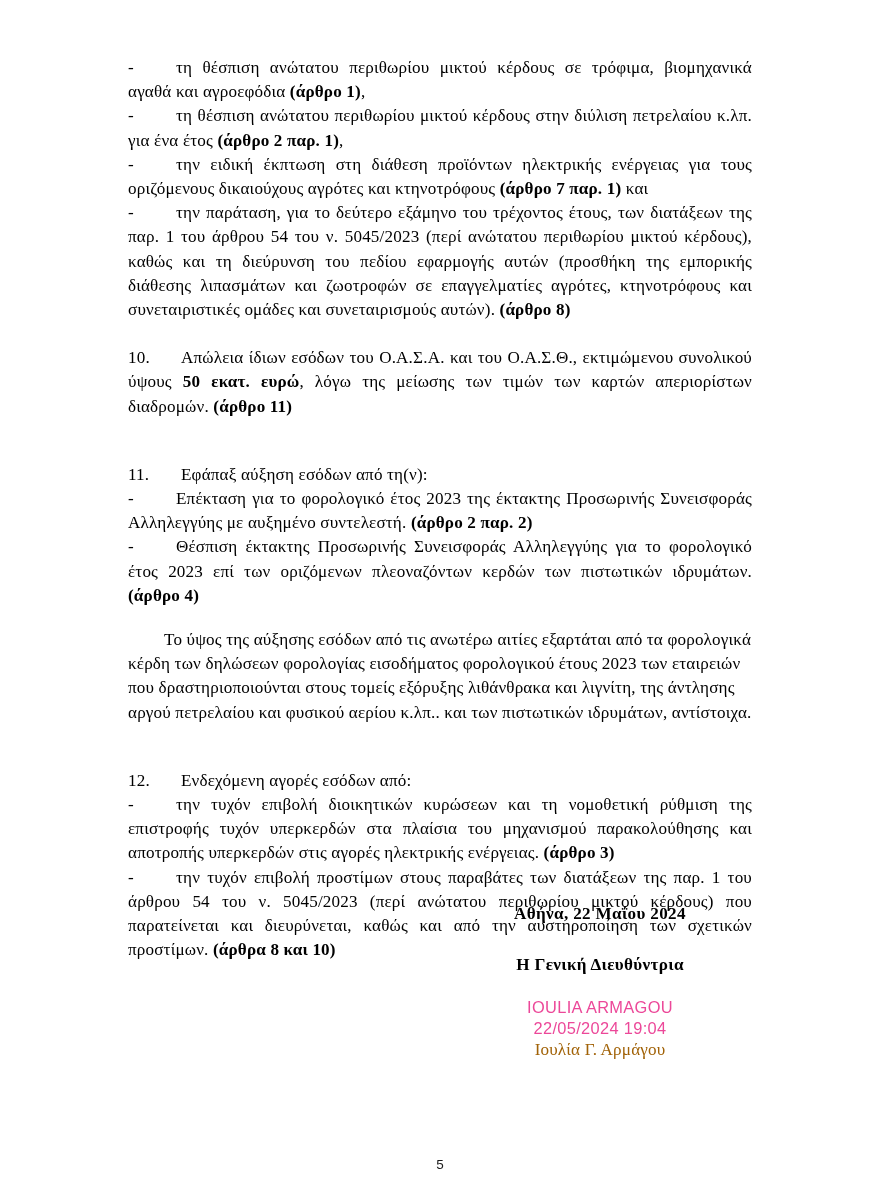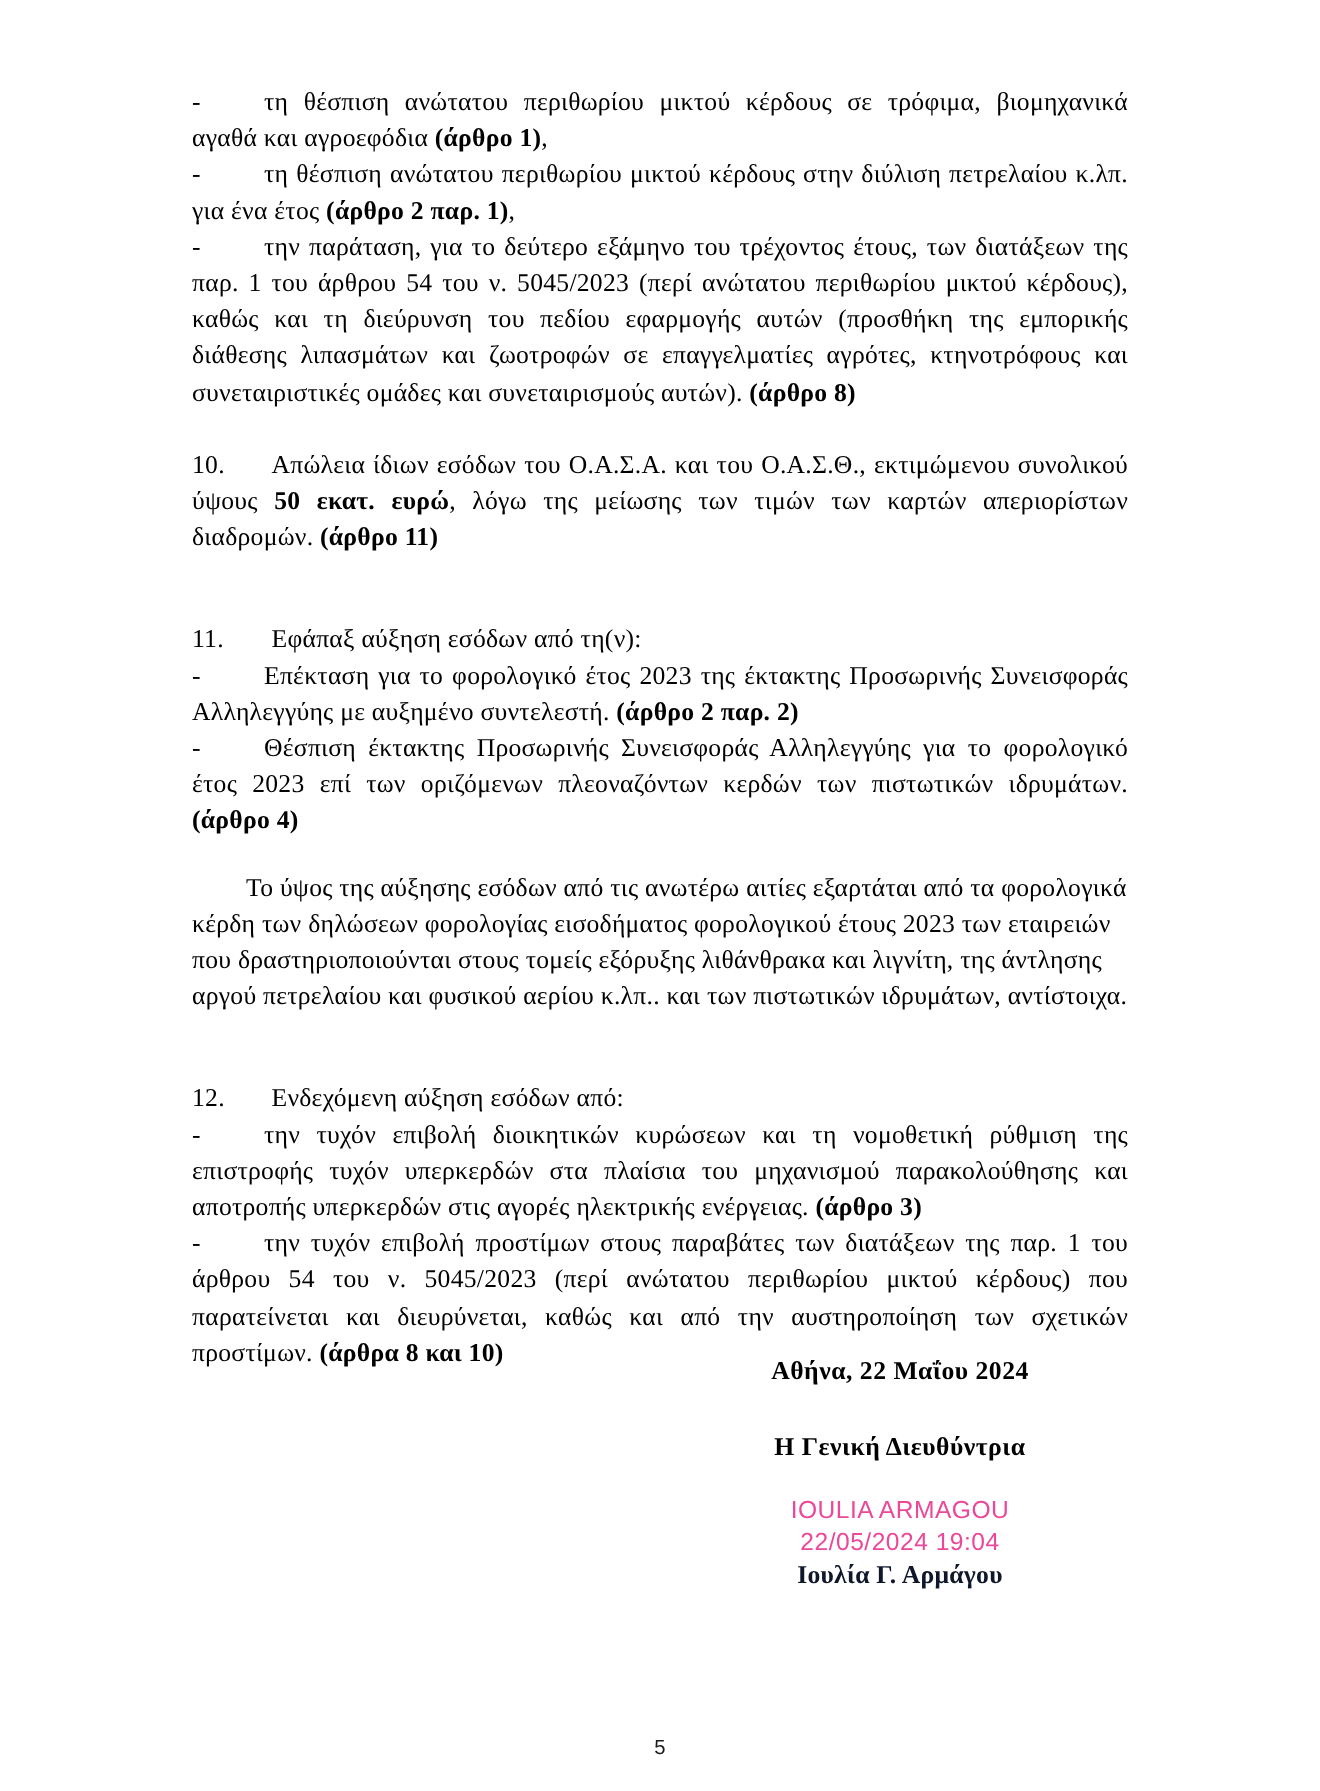--- a/index.html
+++ b/index.html
@@ -89,22 +89,22 @@
   .stamp .stamp-time {
     font-family: "Liberation Sans", "DejaVu Sans", sans-serif;
     font-size: 16.4px;
     color: #ec4899;
     letter-spacing: 0.02em;
     filter: blur(0.22px);
   }
   .stamp .signer {
     font-family: "Liberation Serif", "DejaVu Serif", serif;
     font-size: 17.1px;
-    font-weight: bold;
-    color: #0f172a;
+    font-weight: normal;
+    color: #a16207;
     letter-spacing: 0.01em;
     line-height: 22px;
   }
   
   .page-number {
     position: absolute;
     left: 0;
     top: 1157px;
     width: 880px;
     text-align: center;
@@ -117,40 +117,41 @@
 <body>
 
 <div class="page">
 
   <div class="content">
 
     <p class="para"><span class="bullet-dash">-</span><span>τη θέσπιση ανώτατου περιθωρίου μικτού κέρδους σε τρόφιμα, βιομηχανικά αγαθά και αγροεφόδια </span><b>(άρθρο 1)</b><span>,</span></p>
 
     <p class="para"><span class="bullet-dash">-</span><span>τη θέσπιση ανώτατου περιθωρίου μικτού κέρδους στην διύλιση πετρελαίου κ.λπ. για ένα έτος </span><b>(άρθρο 2 παρ. 1)</b><span>,</span></p>
 
+    <p class="para"><span class="bullet-dash">-</span><span>την ειδική έκπτωση στη διάθεση προϊόντων ηλεκτρικής ενέργειας για τους οριζόμενους δικαιούχους αγρότες και κτηνοτρόφους </span><b>(άρθρο 7 παρ. 1)</b><span> και</span></p>
 
     <p class="para"><span class="bullet-dash">-</span><span>την παράταση, για το δεύτερο εξάμηνο του τρέχοντος έτους, των διατάξεων της παρ. 1 του άρθρου 54   του ν. 5045/2023 (περί ανώτατου περιθωρίου μικτού κέρδους), καθώς και τη διεύρυνση του πεδίου εφαρμογής αυτών (προσθήκη της εμπορικής διάθεσης λιπασμάτων και ζωοτροφών σε επαγγελματίες αγρότες, κτηνοτρόφους και συνεταιριστικές ομάδες και συνεταιρισμούς αυτών). </span><b>(άρθρο 8)</b><span></span></p>
 
     <div class="gap"></div>
 
     <p class="para"><span class="num-label">10.</span><span>Απώλεια ίδιων εσόδων του Ο.Α.Σ.Α. και του Ο.Α.Σ.Θ., εκτιμώμενου συνολικού ύψους </span><b>50 εκατ. ευρώ</b><span>, λόγω της μείωσης των τιμών των καρτών απεριορίστων διαδρομών.  </span><b>(άρθρο 11)</b></p>
 
     <div class="gap"></div>
 
     <p class="para left"><span class="num-label">11.</span><span>Εφάπαξ αύξηση εσόδων από τη(ν):</span></p>
 
     <p class="para"><span class="bullet-dash">-</span><span>Επέκταση για το φορολογικό έτος 2023 της έκτακτης Προσωρινής Συνεισφοράς Αλληλεγγύης με αυξημένο συντελεστή. </span><b>(άρθρο 2 παρ. 2)</b><span></span></p>
 
     <p class="para"><span class="bullet-dash">-</span><span>Θέσπιση έκτακτης Προσωρινής Συνεισφοράς Αλληλεγγύης για το φορολογικό έτος 2023 επί των οριζόμενων πλεοναζόντων κερδών των πιστωτικών ιδρυμάτων. </span><b>(άρθρο 4)</b><span></span></p>
 
     <p class="para left"><span class="indent"></span><span>Το ύψος της αύξησης εσόδων από τις ανωτέρω αιτίες εξαρτάται από τα φορολογικά κέρδη των δηλώσεων φορολογίας εισοδήματος φορολογικού έτους 2023 των εταιρειών που δραστηριοποιούνται στους τομείς εξόρυξης λιθάνθρακα και λιγνίτη, της άντλησης αργού πετρελαίου και φυσικού αερίου κ.λπ.. και των πιστωτικών ιδρυμάτων, αντίστοιχα.</span></p>
 
     <div class="gap"></div>
 
-    <p class="para left"><span class="num-label">12.</span><span>Ενδεχόμενη αύξηση εσόδων από:</span></p>
+    <p class="para left"><span class="num-label">12.</span><span>Ενδεχόμενη αγορές εσόδων από:</span></p>
 
     <p class="para"><span class="bullet-dash">-</span><span>την τυχόν επιβολή διοικητικών κυρώσεων και τη νομοθετική ρύθμιση της επιστροφής τυχόν υπερκερδών στα πλαίσια του μηχανισμού παρακολούθησης και αποτροπής υπερκερδών στις αγορές ηλεκτρικής ενέργειας. </span><b>(άρθρο 3)</b><span></span></p>
 
     <p class="para"><span class="bullet-dash">-</span><span>την τυχόν επιβολή προστίμων στους παραβάτες των διατάξεων της παρ. 1 του άρθρου 54 του ν. 5045/2023 (περί ανώτατου περιθωρίου μικτού κέρδους) που παρατείνεται και διευρύνεται, καθώς και από την αυστηροποίηση των σχετικών προστίμων. </span><b>(άρθρα 8 και 10)</b><span></span></p>
 
   </div>
 
   <div class="closing">
     <div class="city-date">Αθήνα,  22 Μαΐου  2024</div>
     <div class="title-line">Η Γενική Διευθύντρια</div>

